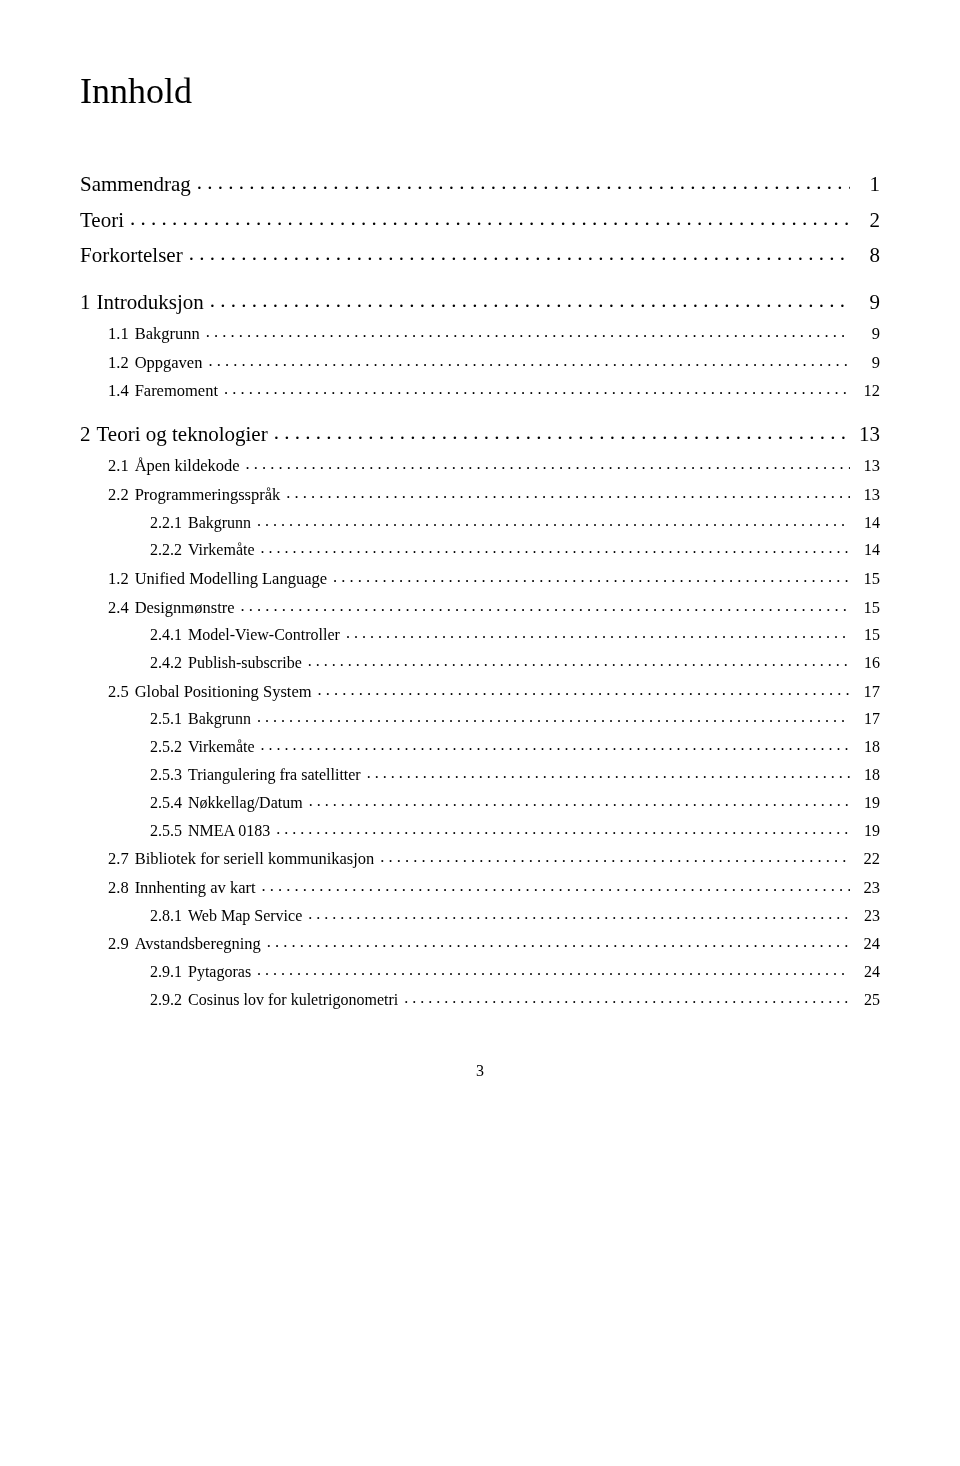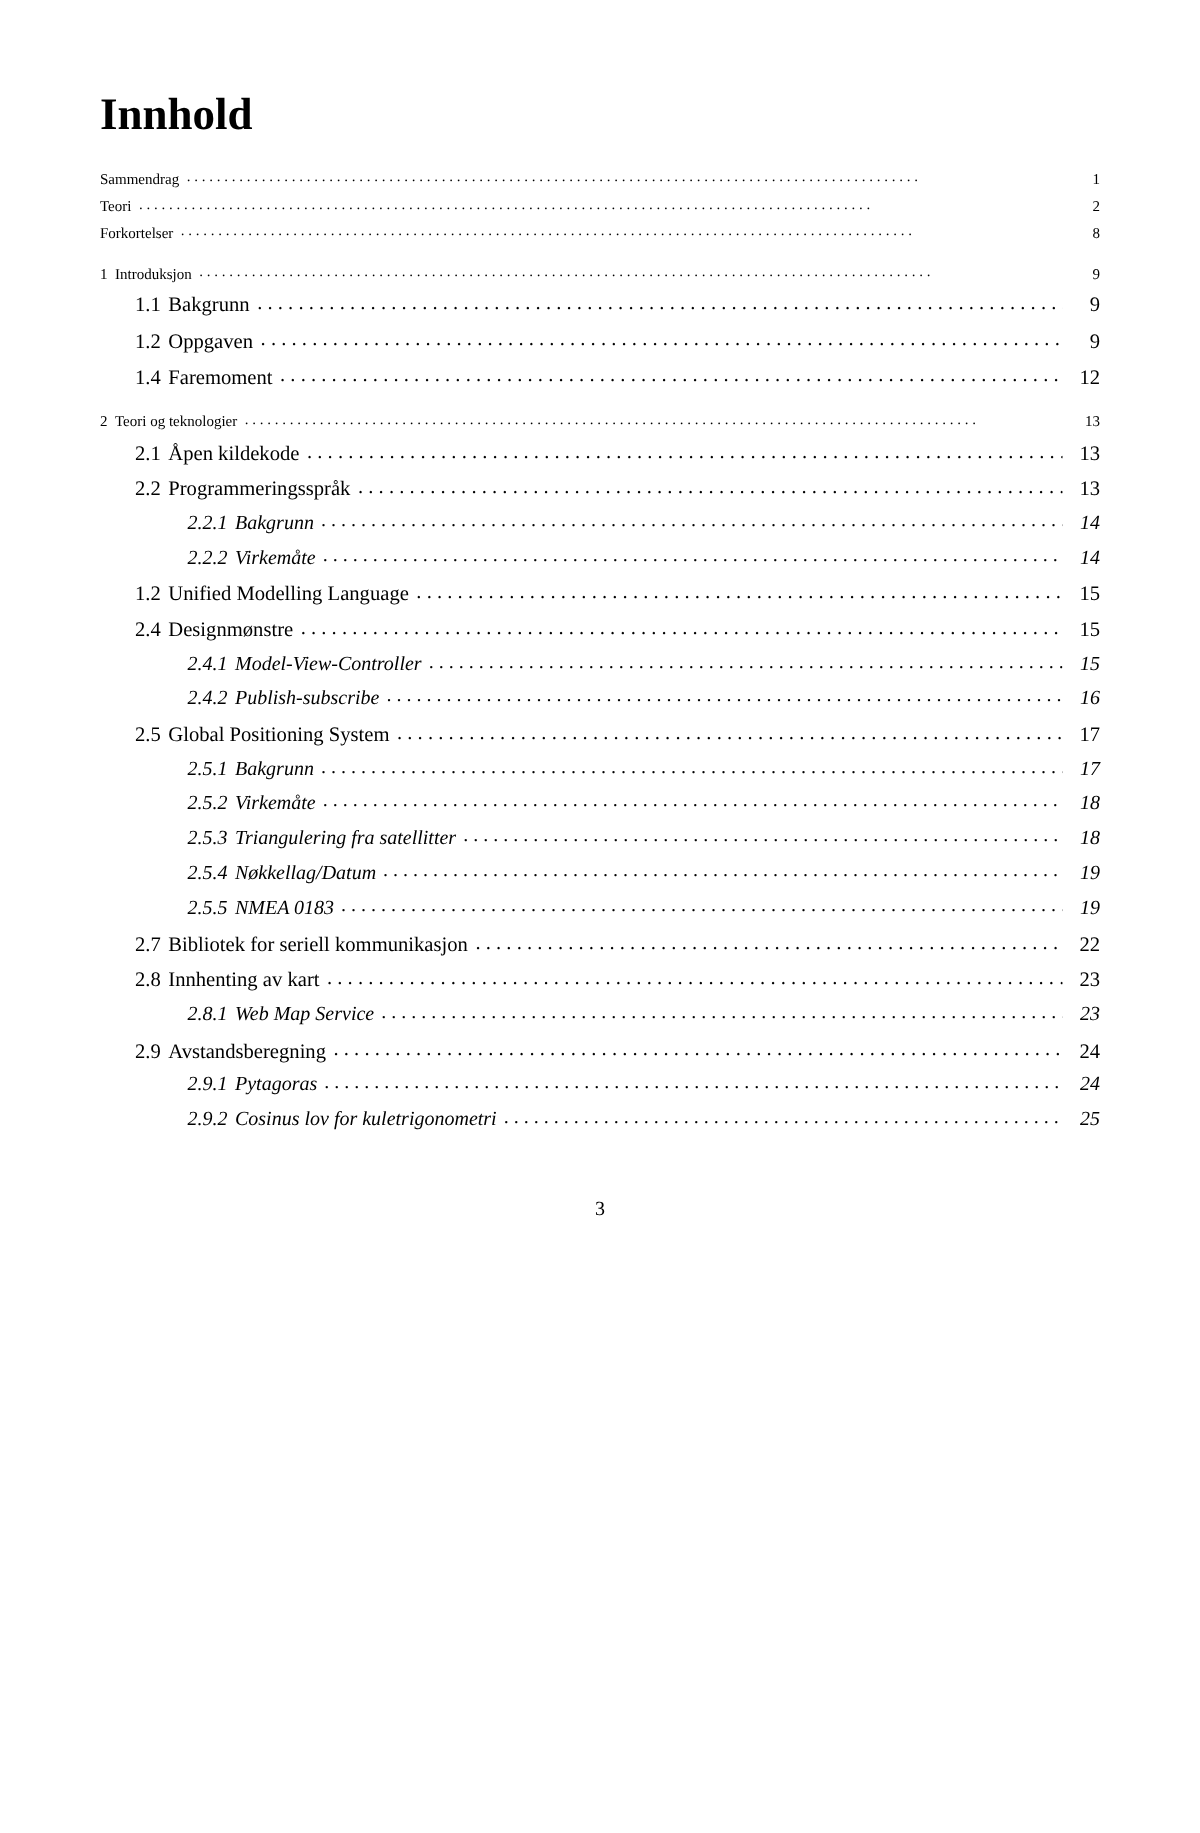--- a/index.html
+++ b/index.html
@@ -13,22 +13,22 @@
       font-family: "Computer Modern", "Latin Modern", Georgia, "Times New Roman", serif;
       font-size: 17px;
       color: #000000;
       width: 960px;
       min-height: 1466px;
       padding: 60px 80px 80px 80px;
     }
 
     .page-title {
       font-size: 36px;
-      font-weight: bold;
-      margin-bottom: 22px;
+      font-weight: normal;
+      margin-bottom: 56px;
       margin-top: 10px;
     }
 
     .toc-row {
       display: flex;
       align-items: baseline;
       margin-bottom: 3px;
       line-height: 1.55;
     }
 
@@ -59,33 +59,32 @@
     }
 
     .toc-page {
       white-space: nowrap;
       flex-shrink: 0;
       min-width: 24px;
       text-align: right;
     }
 
     .level-0 {
-      font-size: 12px;
+      font-size: 21px;
     }
 
     .level-1 {
       font-size: 16.5px;
       padding-left: 28px;
       align-items: flex-end;
     }
 
     .level-2 {
       font-size: 16px;
       padding-left: 70px;
-      font-style: italic;
     }
 
     .page-number-bottom {
       text-align: center;
       margin-top: 50px;
       font-size: 16px;
     }
 
     .big-section {
       margin-top: 14px;

